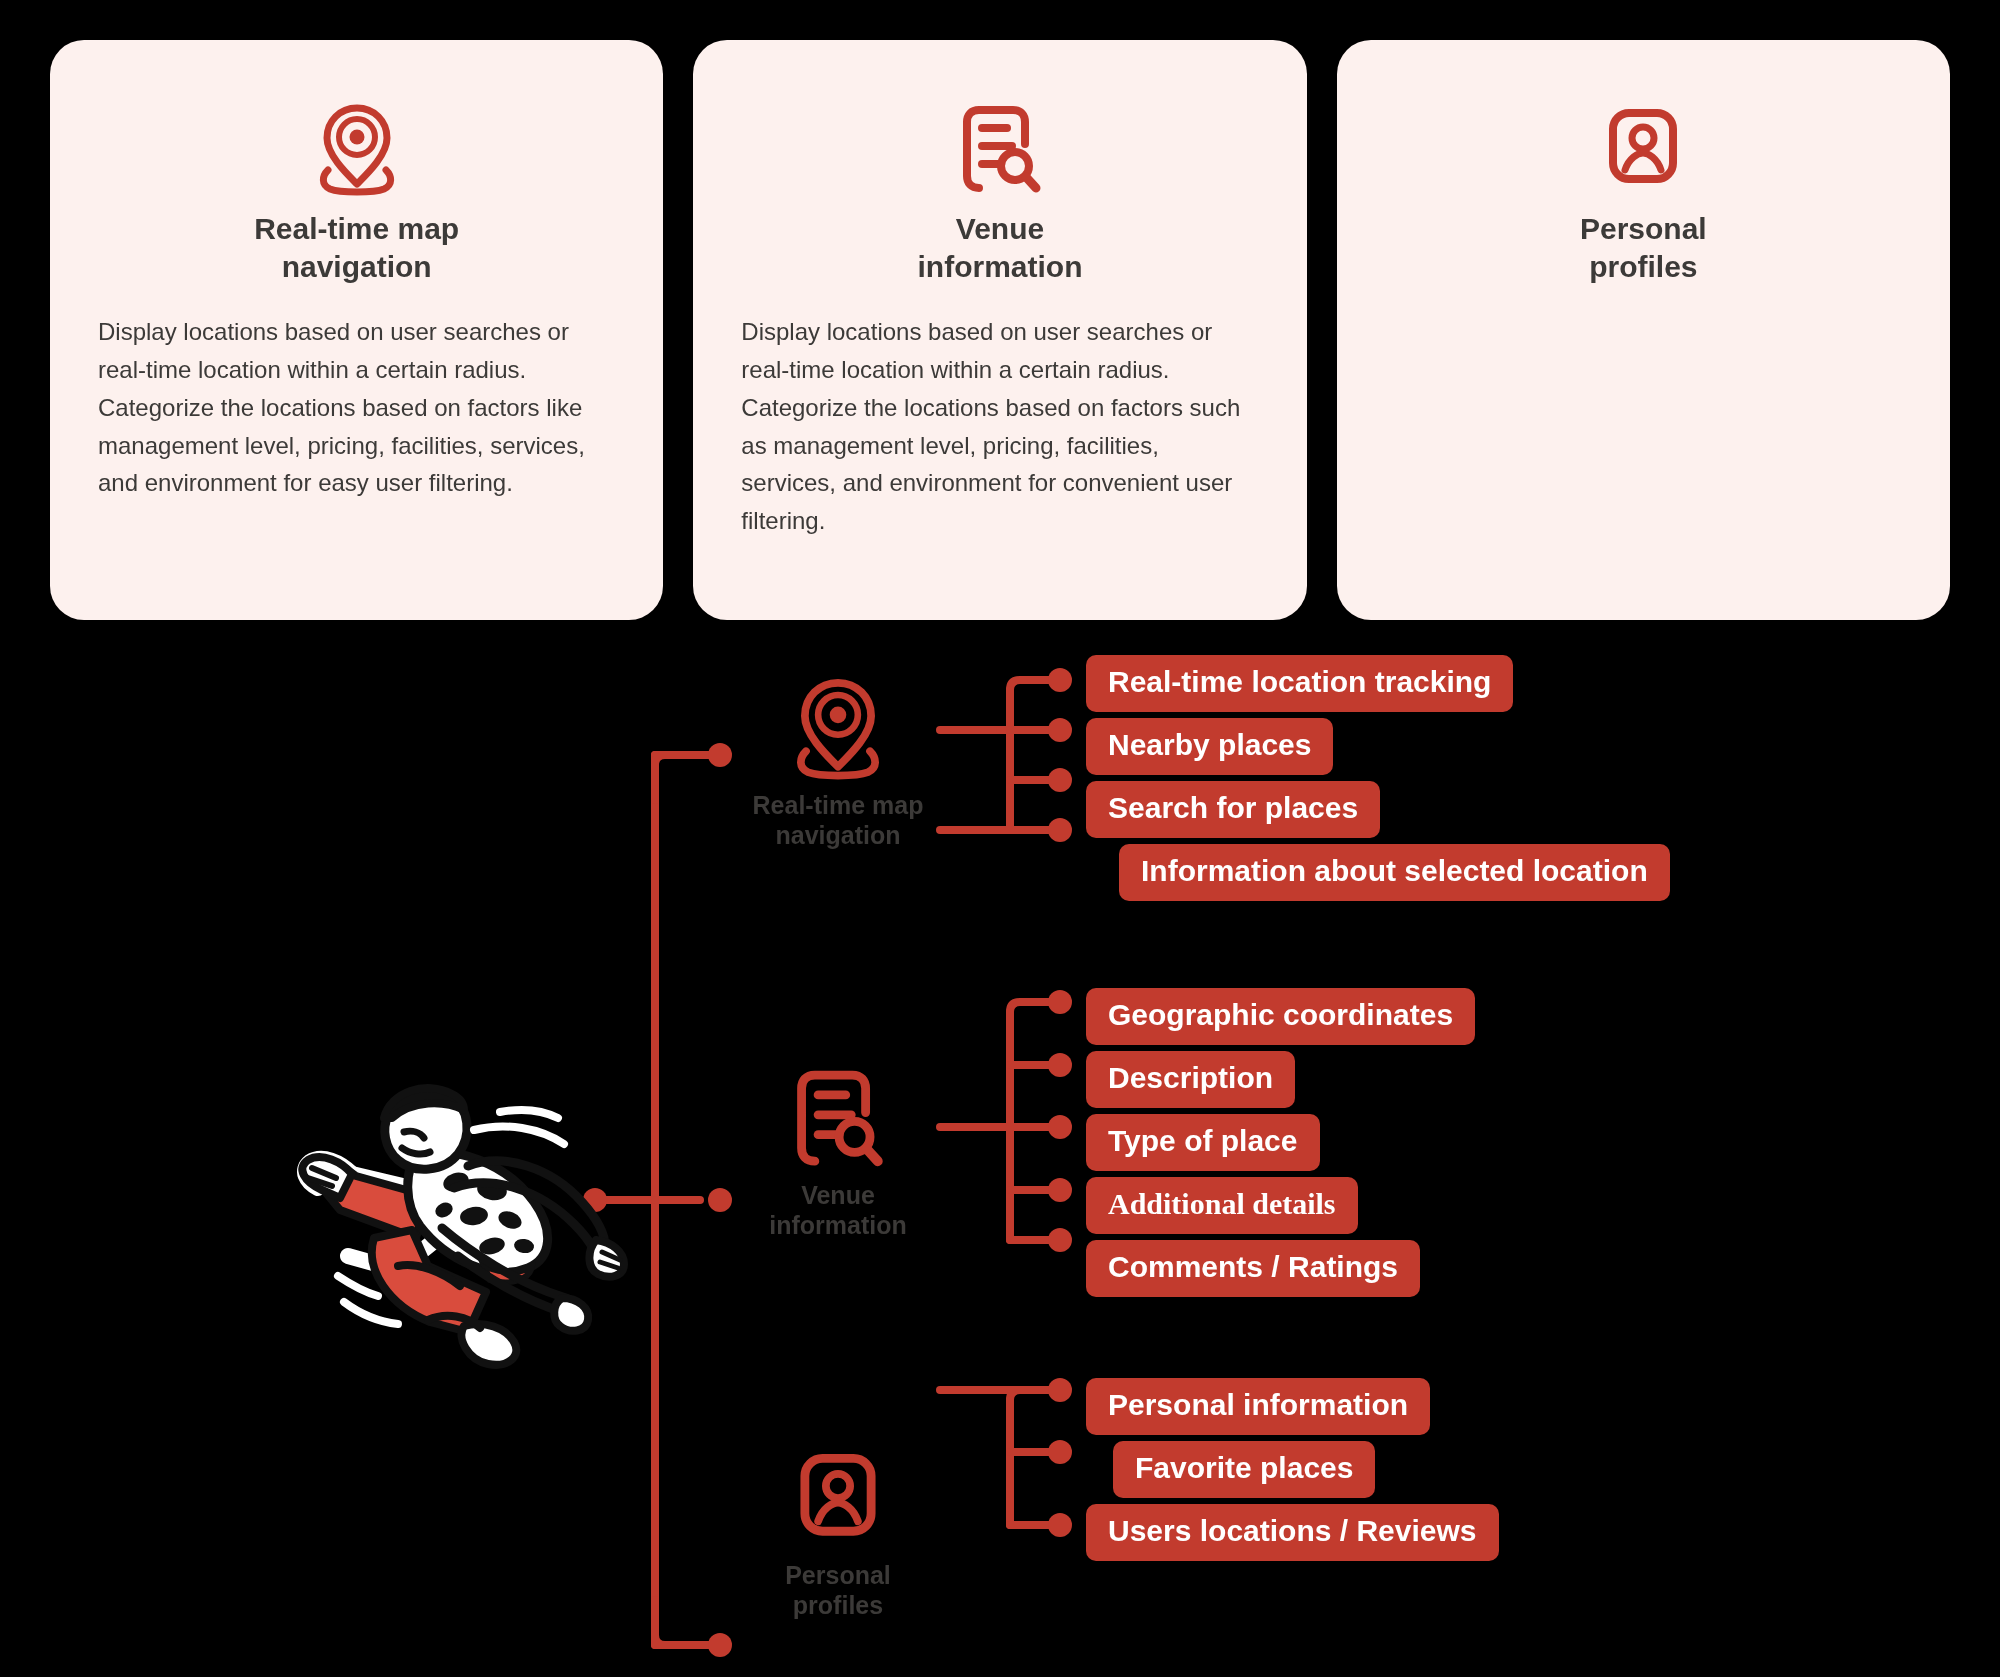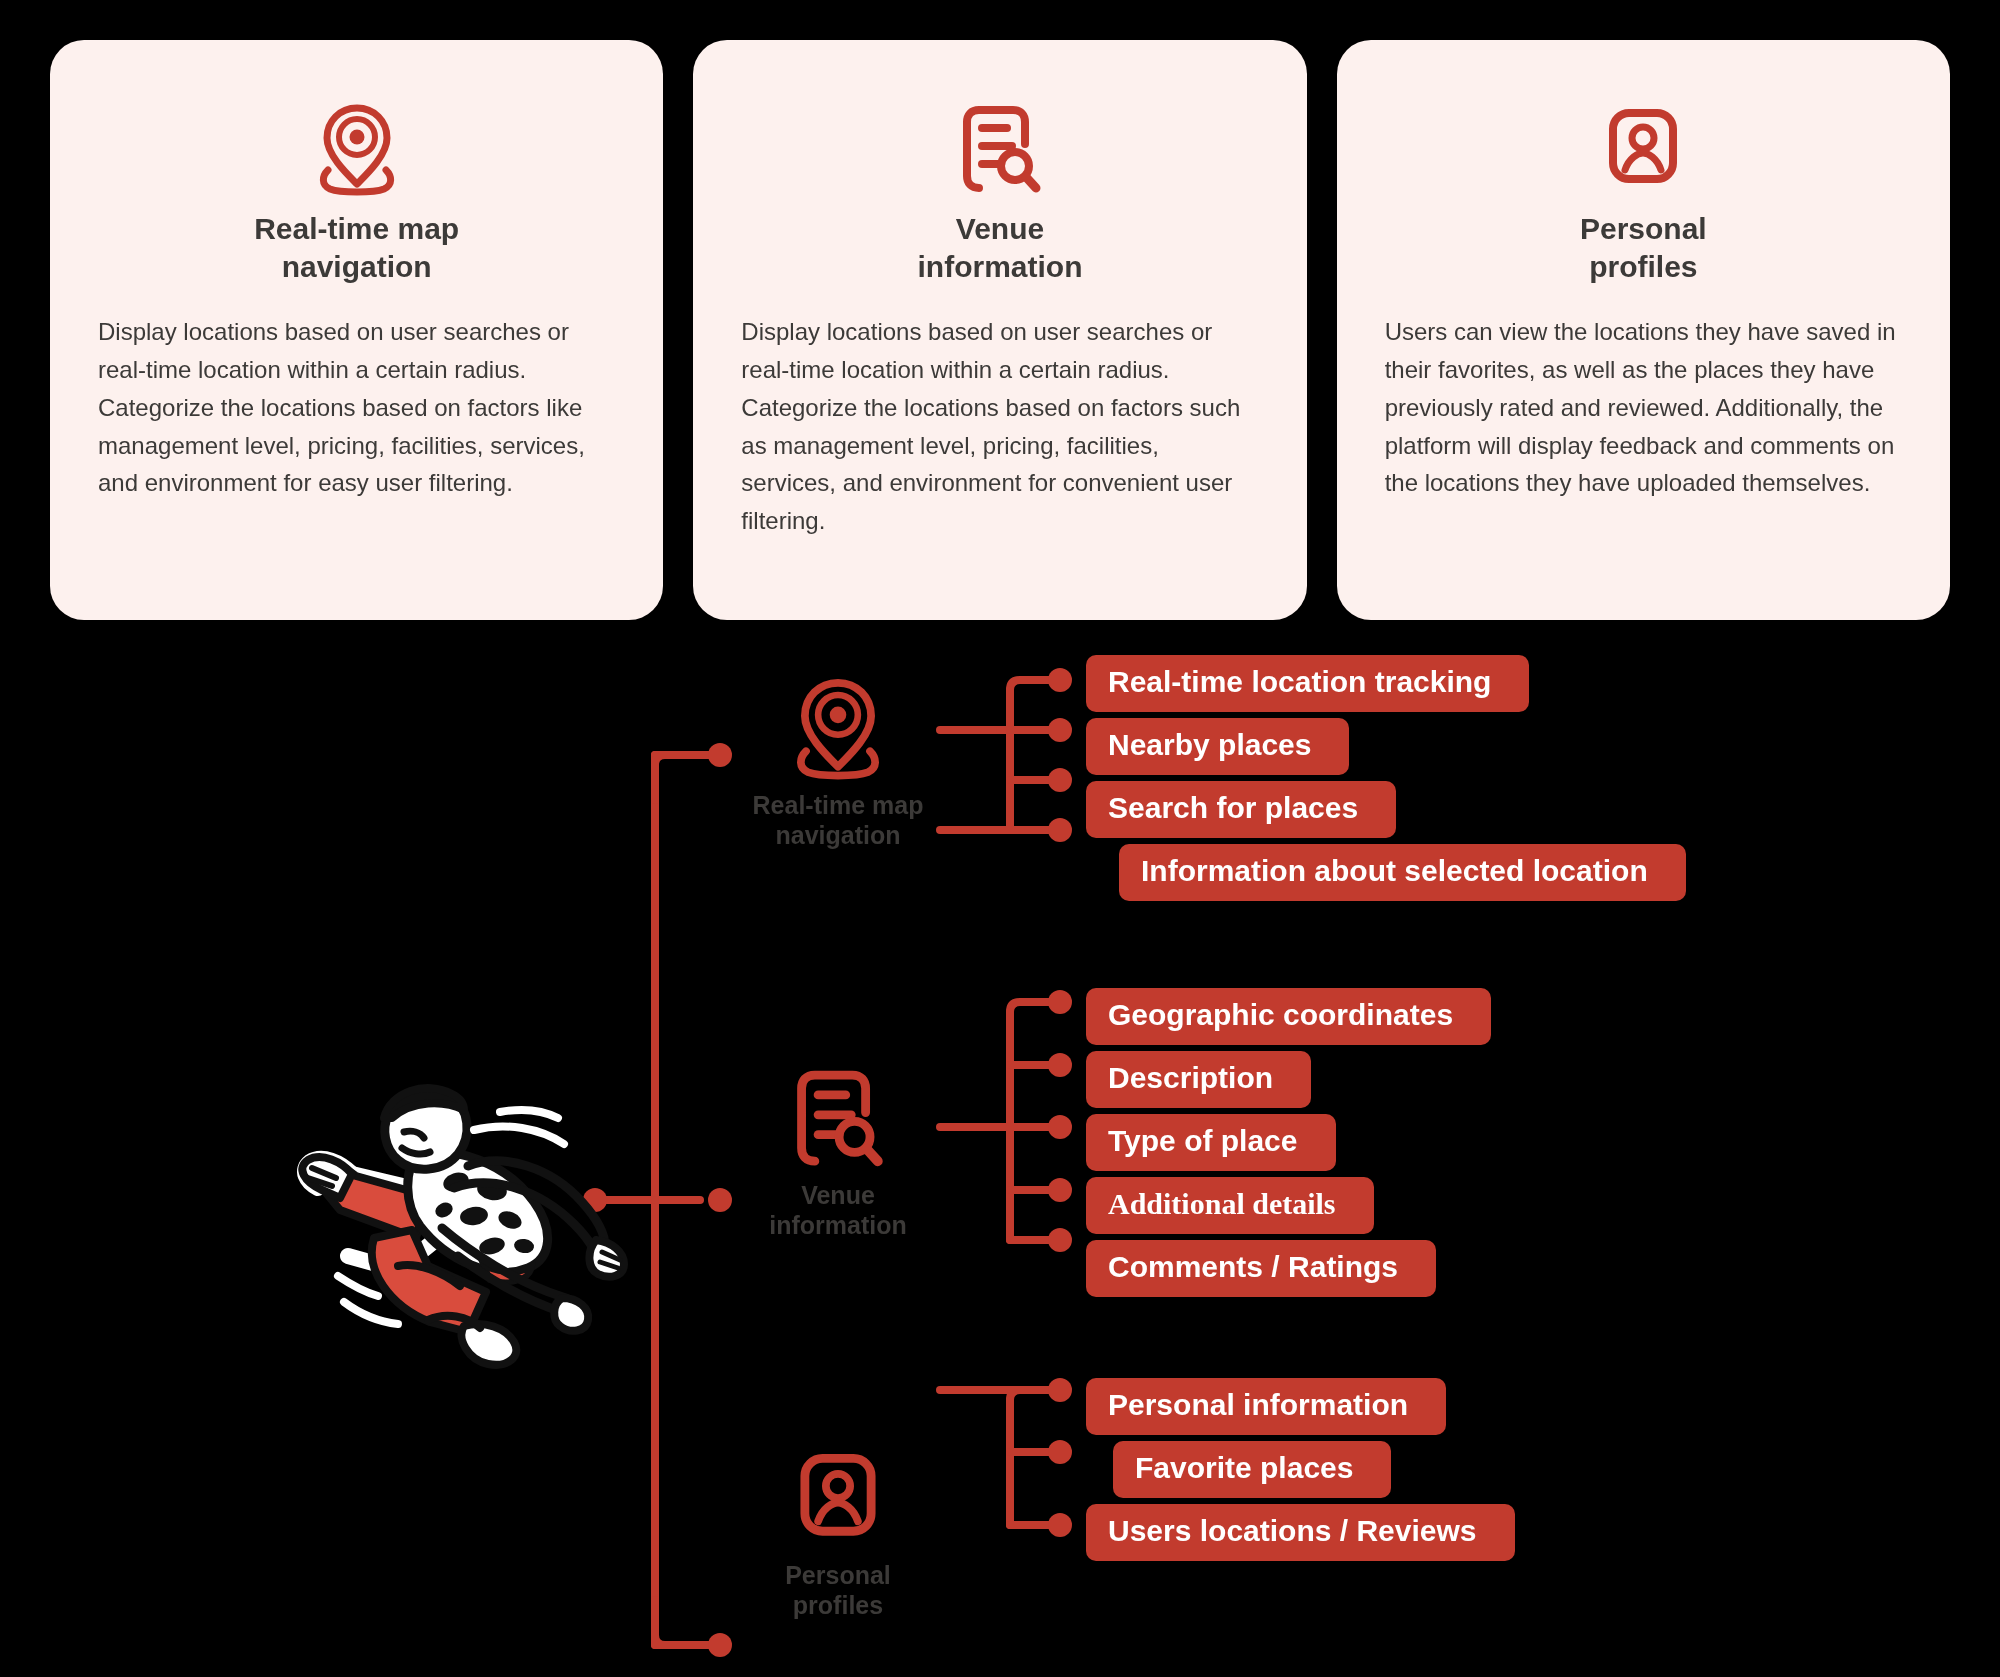--- a/index.html
+++ b/index.html
@@ -89,21 +89,21 @@
   .node-2 { left: 718px; top: 420px; }
   .node-3 { left: 718px; top: 800px; }
 
   .chip {
     position: absolute;
     background: #C23B2E;
     color: #FFFFFF;
     font-size: 30px;
     font-weight: bold;
     border-radius: 10px;
-    padding: 10px 38px 12px 22px;
+    padding: 10px 22px 12px 22px;
     white-space: nowrap;
     line-height: 1.15;
   }
 </style>
 </head>
 <body>
 
 <div id="page">
 
   <div class="cards">
@@ -141,21 +141,20 @@
     <div class="card">
       <div class="card-icon">
         <svg width="86" height="96" viewBox="0 0 86 96">
           <rect x="13" y="13" width="60" height="66" rx="16" ry="16" fill="none" stroke="#C23B2E" stroke-width="8"></rect>
           <circle cx="43" cy="38" r="11" fill="none" stroke="#C23B2E" stroke-width="7"></circle>
           <path d="M25 70 C29 58 38 53 43 53 C48 53 57 58 61 70" fill="none" stroke="#C23B2E" stroke-width="7" stroke-linecap="round"></path>
         </svg>
       </div>
       <div class="card-title">Personal
 profiles</div>
-      <div class="card-body">Users can view the locations they have saved in their favorites, as well as the places they have previously rated and reviewed. Additionally, the platform will display feedback and comments on the locations they have uploaded themselves.</div>
     </div>
 
   </div>
 
   <div class="diagram">
 
     <svg class="wires" viewBox="0 0 2000 1037">
       <g fill="none" stroke="#C23B2E" stroke-width="8" stroke-linecap="round">
 
         <line x1="590" y1="560" x2="655" y2="560"></line>

